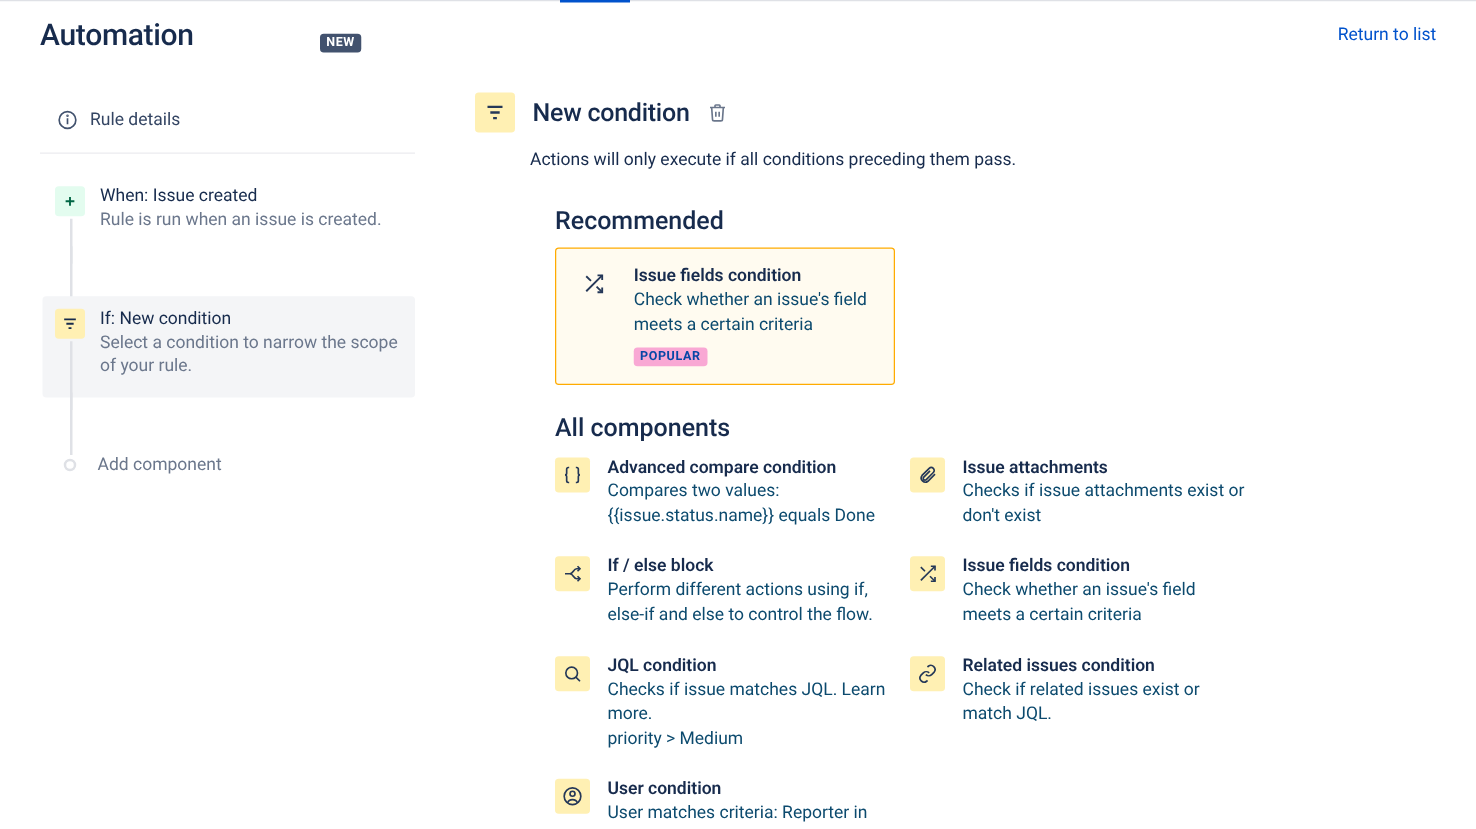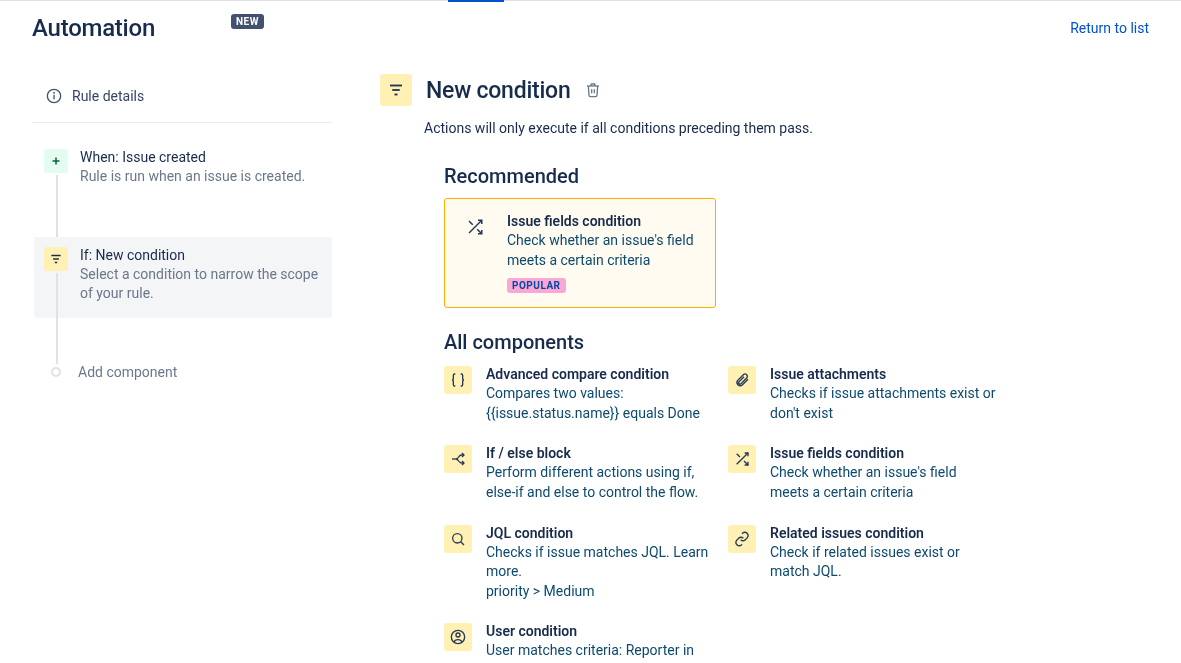--- a/index.html
+++ b/index.html
@@ -32,22 +32,22 @@
     }
     .header-row {
       display: flex;
       align-items: center;
       justify-content: space-between;
       padding: 4px 0px 0px 0px;
       margin-bottom: 8px;
     }
     .header-left {
       display: flex;
-      align-items: flex-start;
-      gap: 4px;
+      align-items: flex-end;
+      gap: 29px;
     }
     .page-title {
       font-size: 24px;
       font-weight: 500;
       color: #172B4D;
       letter-spacing: -0.01em;
     }
     .lozenge-new {
       display: inline-block;
       font-size: 10px;
@@ -186,21 +186,21 @@
     .detail-icon {
       width: 32px;
       height: 32px;
       background: #FFF0B3;
       border-radius: 3px;
       display: flex;
       align-items: center;
       justify-content: center;
     }
     .detail-title {
-      font-size: 23px;
+      font-size: 20px;
       font-weight: 500;
       color: #172B4D;
       letter-spacing: -0.01em;
     }
     .trash-icon {
       color: #6B778C;
       cursor: pointer;
     }
     .detail-sub {
       font-size: 14px;

